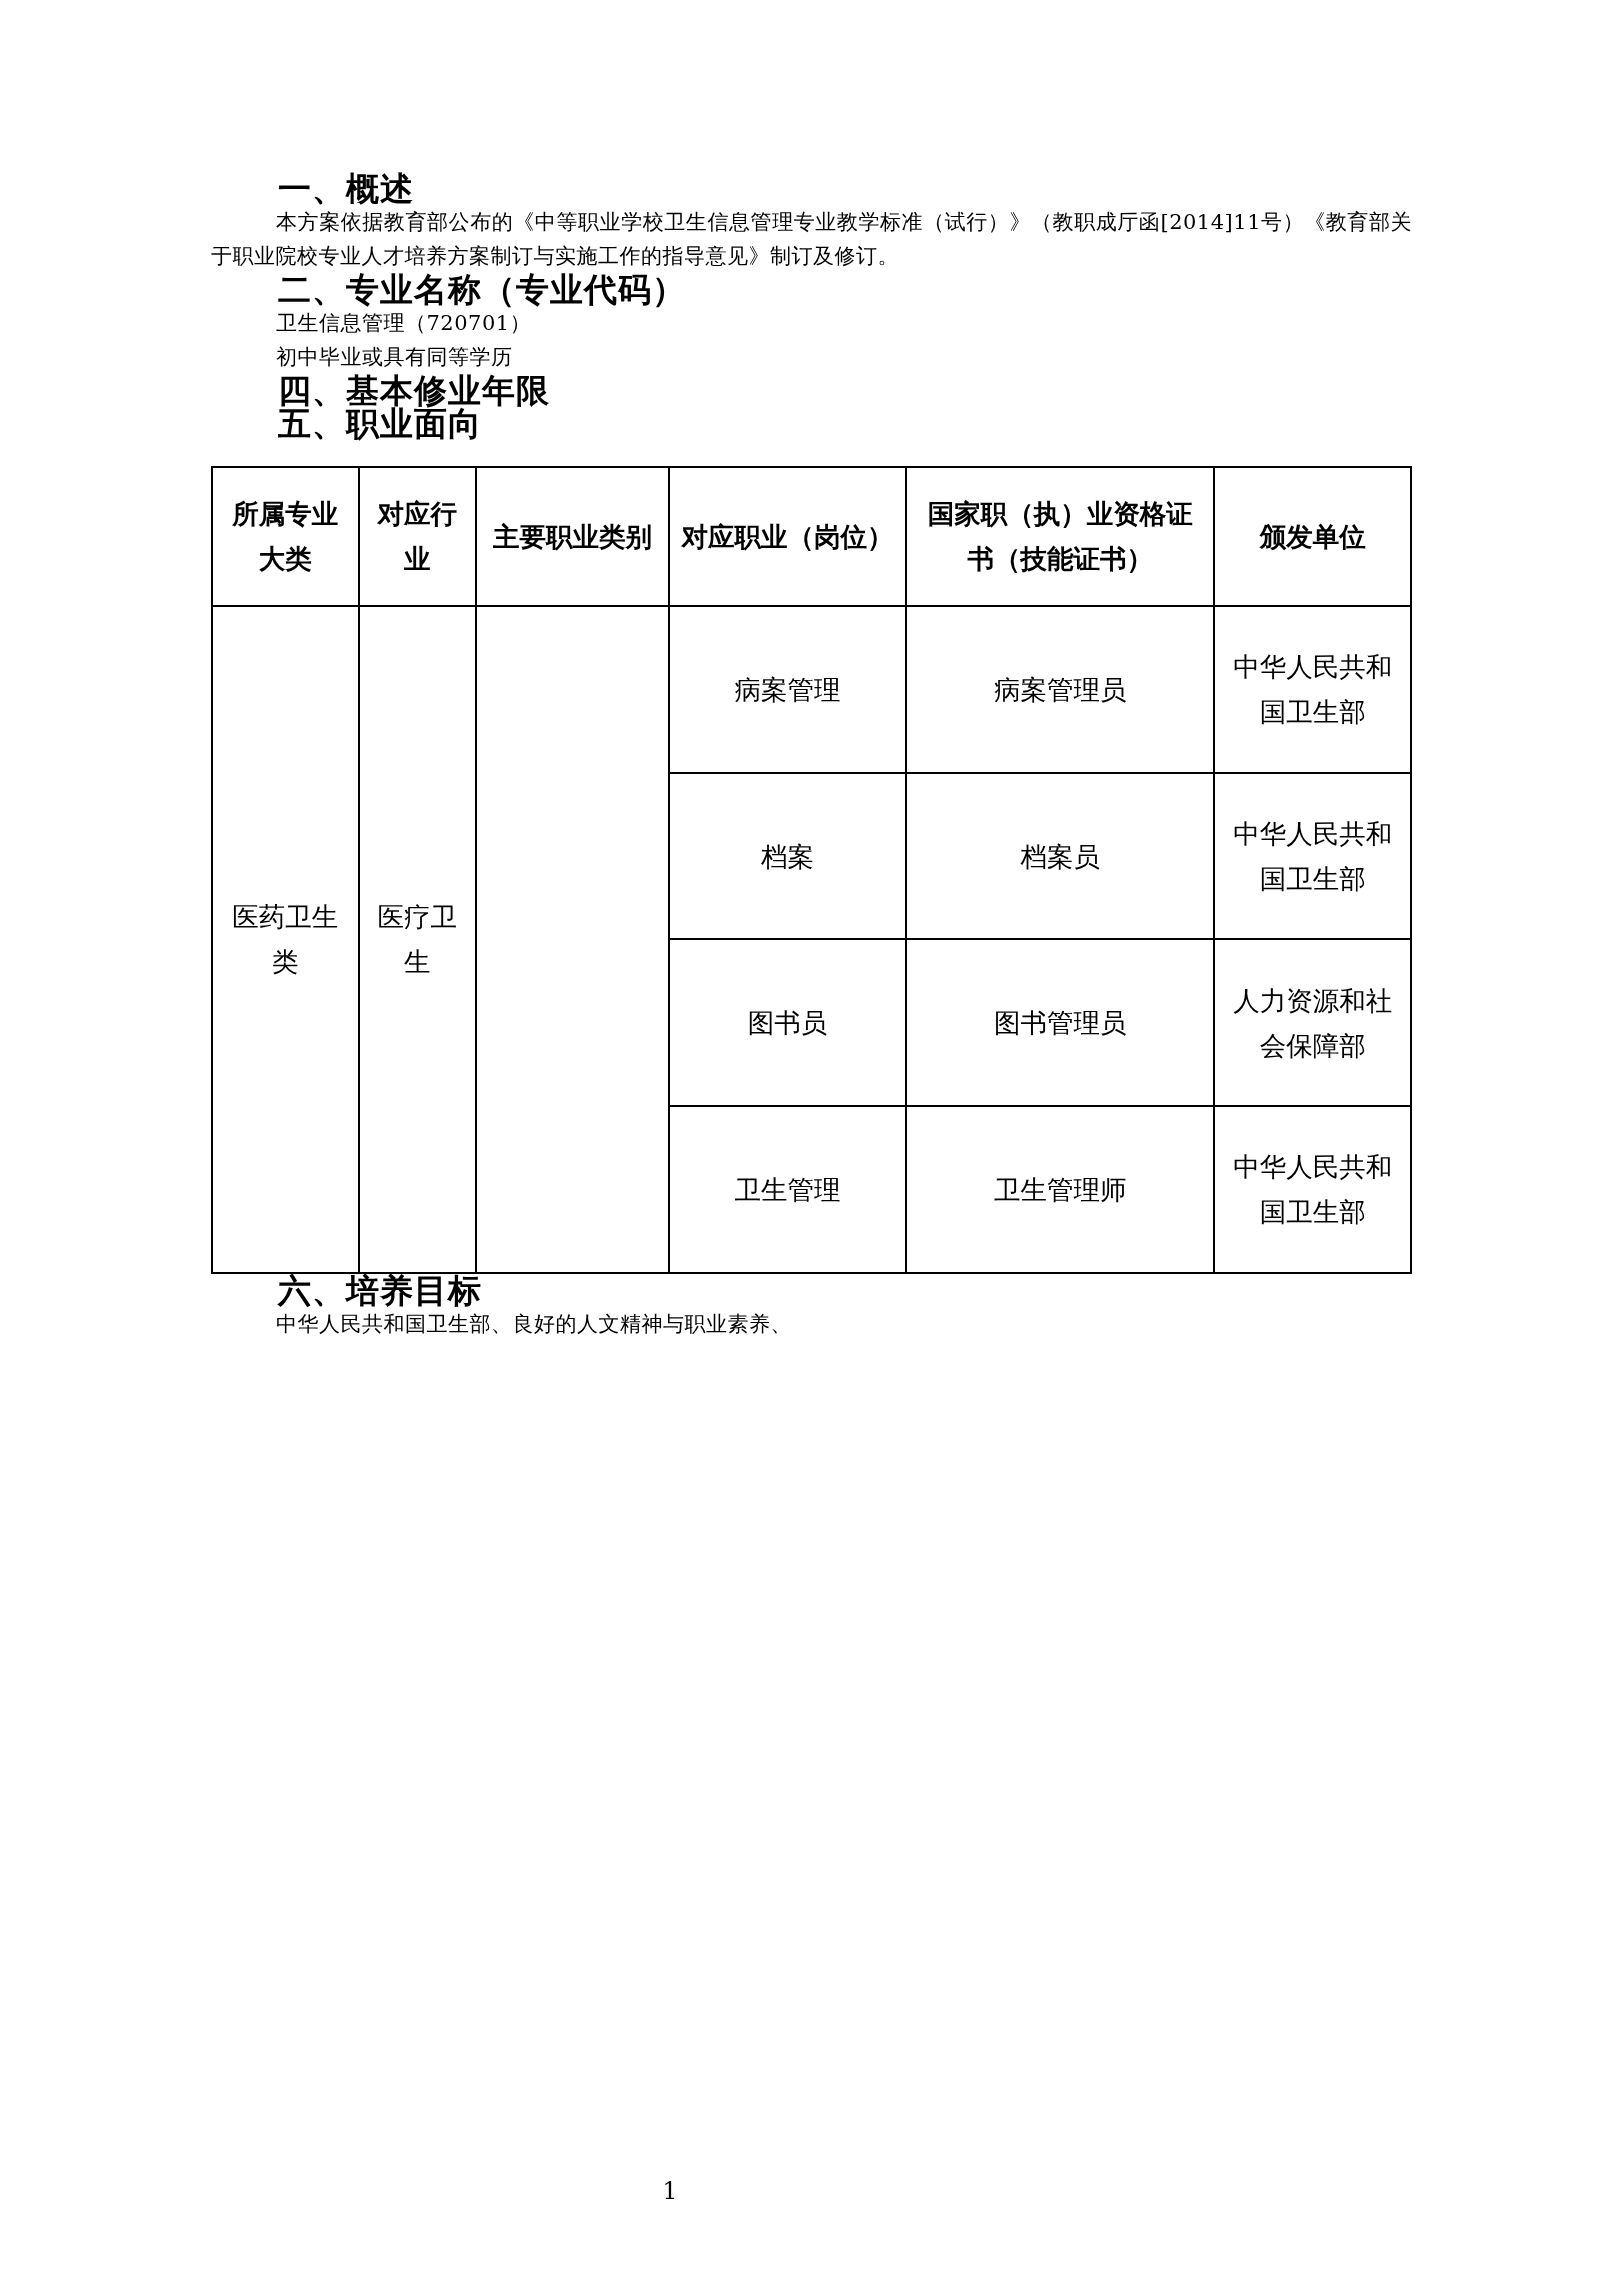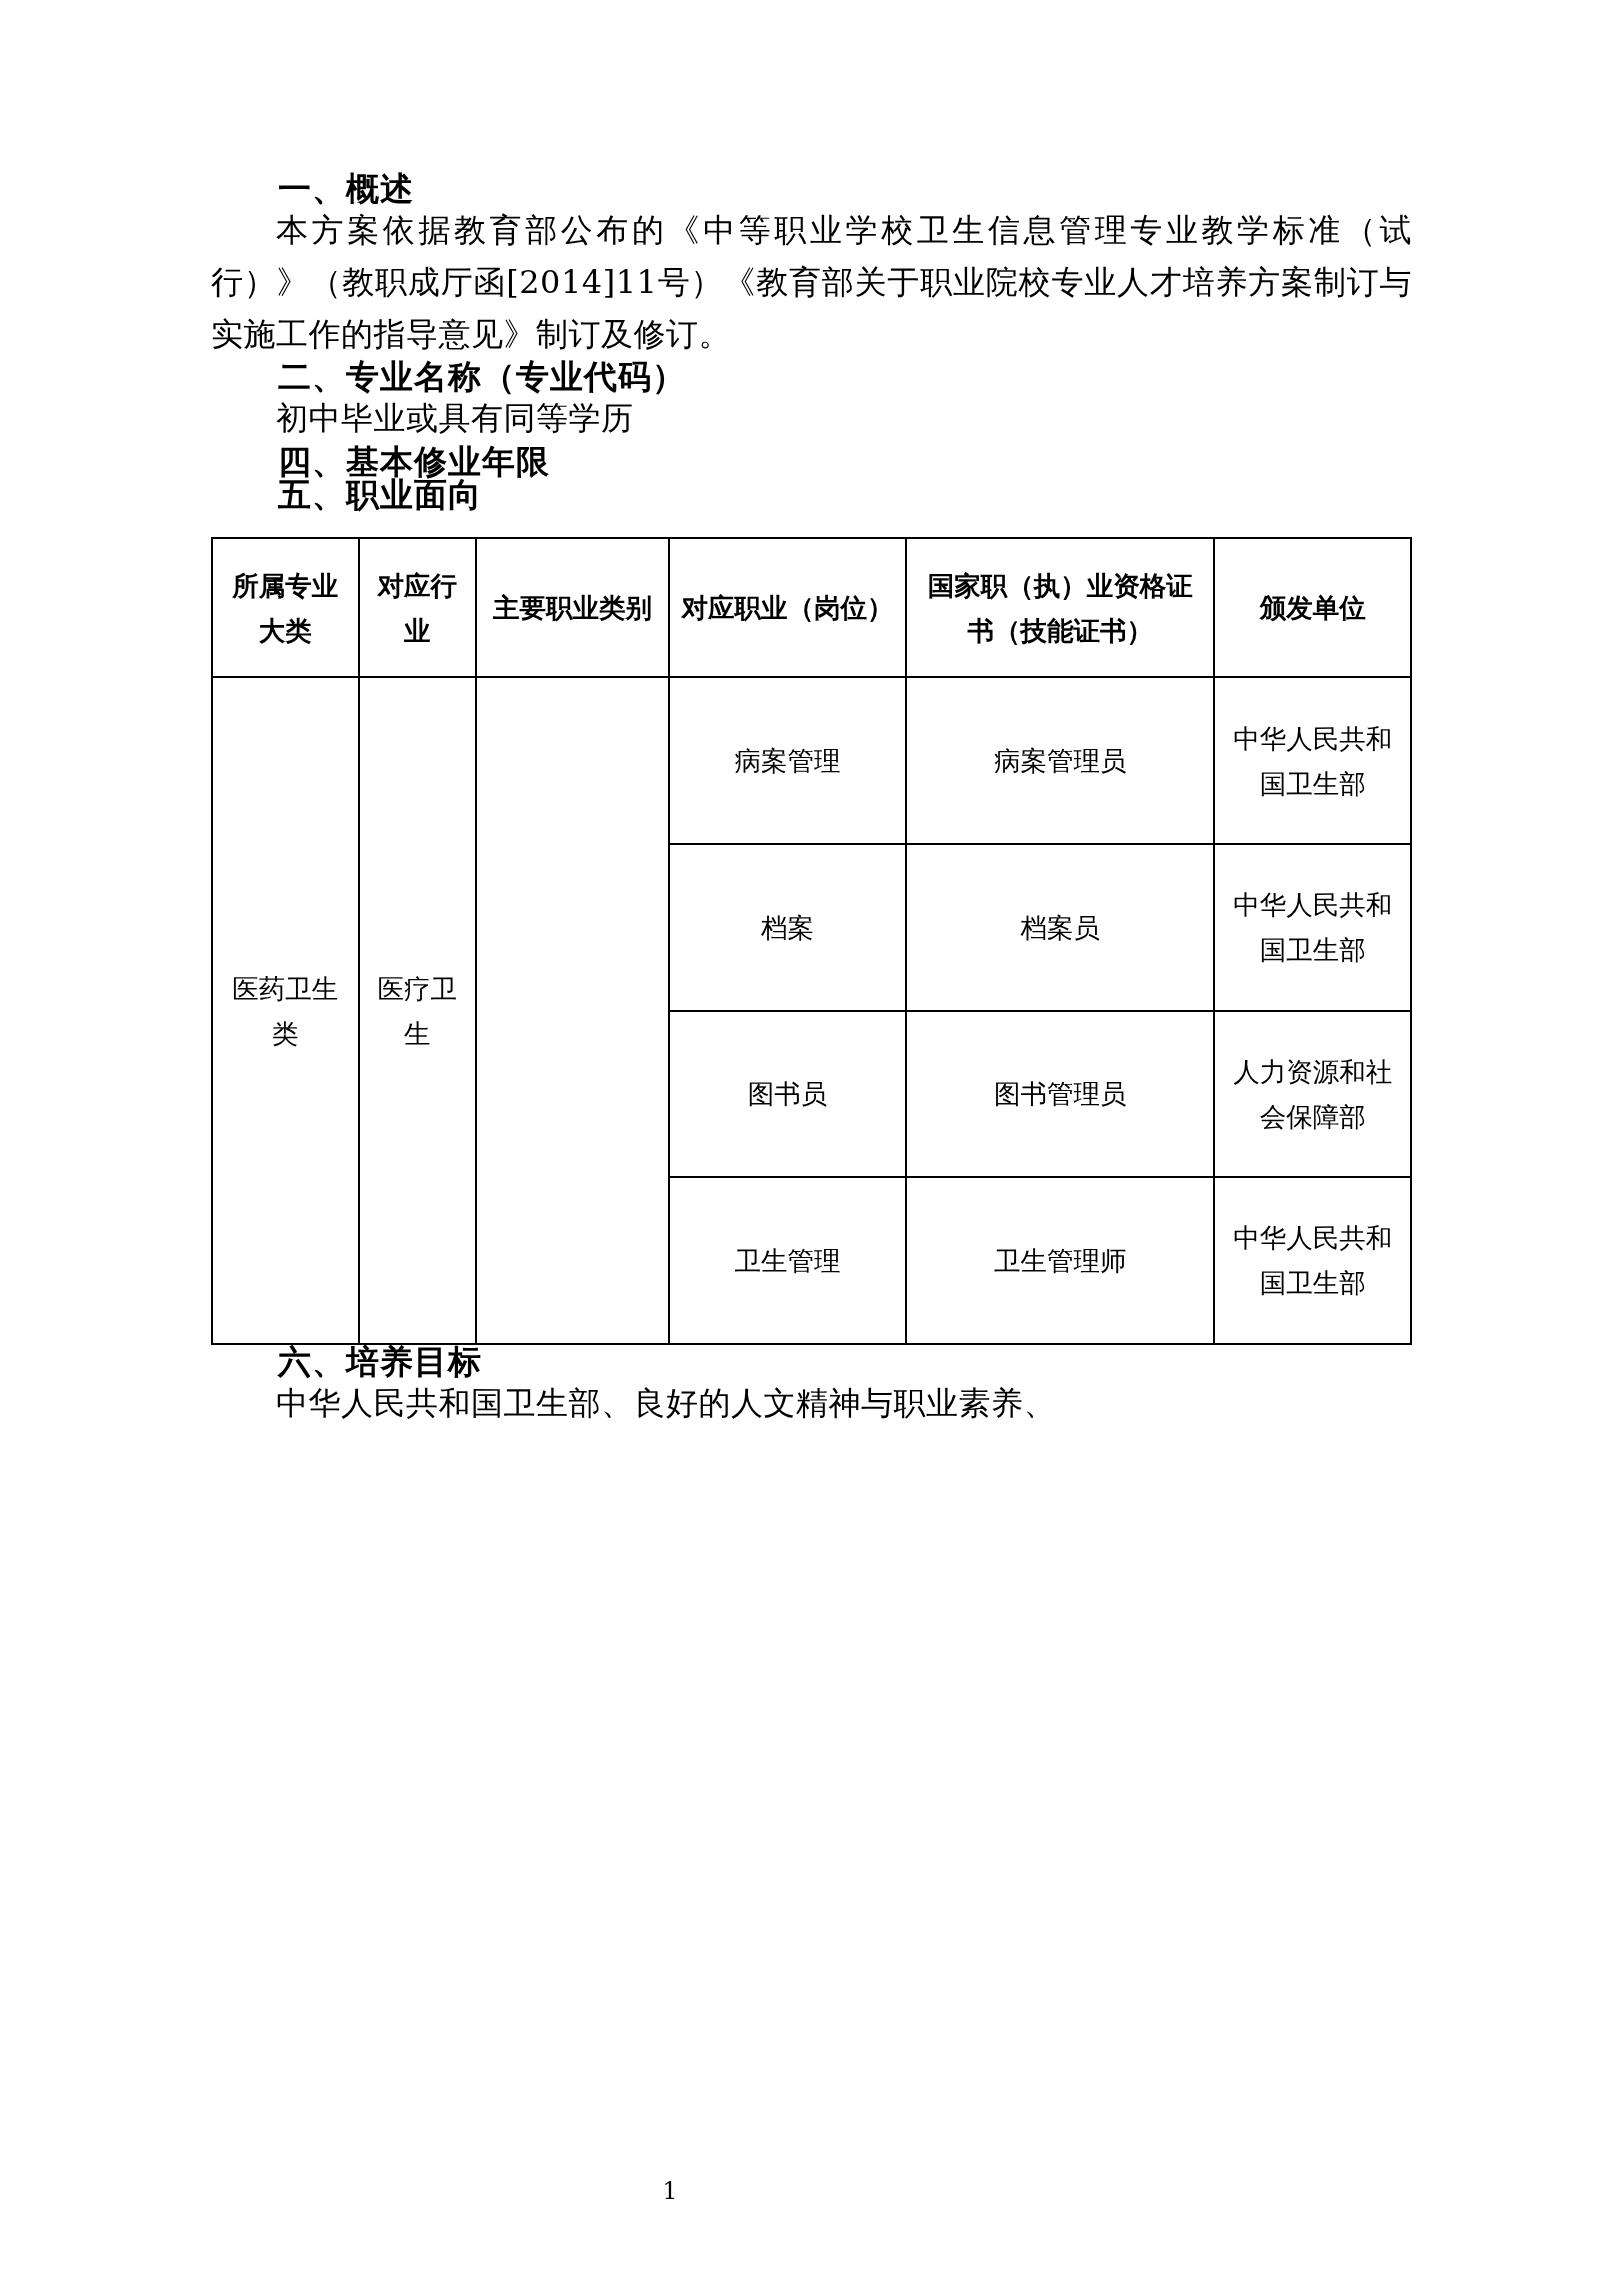--- a/index.html
+++ b/index.html
@@ -31,21 +31,21 @@
     font-family: "DejaVu Sans", "Liberation Sans", sans-serif;
     font-weight: bold;
     font-size: 33px;
     line-height: 1.0;
     margin: 0 0 0 0;
     padding: 0;
     text-indent: 67px;
     letter-spacing: 1px;
   }
   p.para {
-    font-size: 32px;
+    font-size: 21px;
     line-height: 1.62;
     margin: 0;
     padding: 0;
     text-indent: 65px;
     letter-spacing: 0.5px;
     text-align: justify;
     font-family: "DejaVu Serif", "Liberation Serif", serif;
   }
   .gap-after-h {
     margin-top: 25.5px;
@@ -101,20 +101,21 @@
 </head>
 <body>
 
 <div class="page">
   <div class="content">
 
     <h2 class="heading">一、概述</h2>
     <p class="para gap-after-h">本方案依据教育部公布的《中等职业学校卫生信息管理专业教学标准（试行）》（教职成厅函[2014]11号）《教育部关于职业院校专业人才培养方案制订与实施工作的指导意见》制订及修订。</p>
 
     <h2 class="heading gap-after-p">二、专业名称（专业代码）</h2>
+    <p class="para gap-after-h">卫生信息管理（720701）</p>
 
     <p class="para gap-after-h">初中毕业或具有同等学历</p>
 
     <h2 class="heading gap-after-p">四、基本修业年限</h2>
 
     <h2 class="heading gap-after-p">五、职业面向</h2>
 
     <table class="job-table">
       <colgroup>
         <col class="col1">

